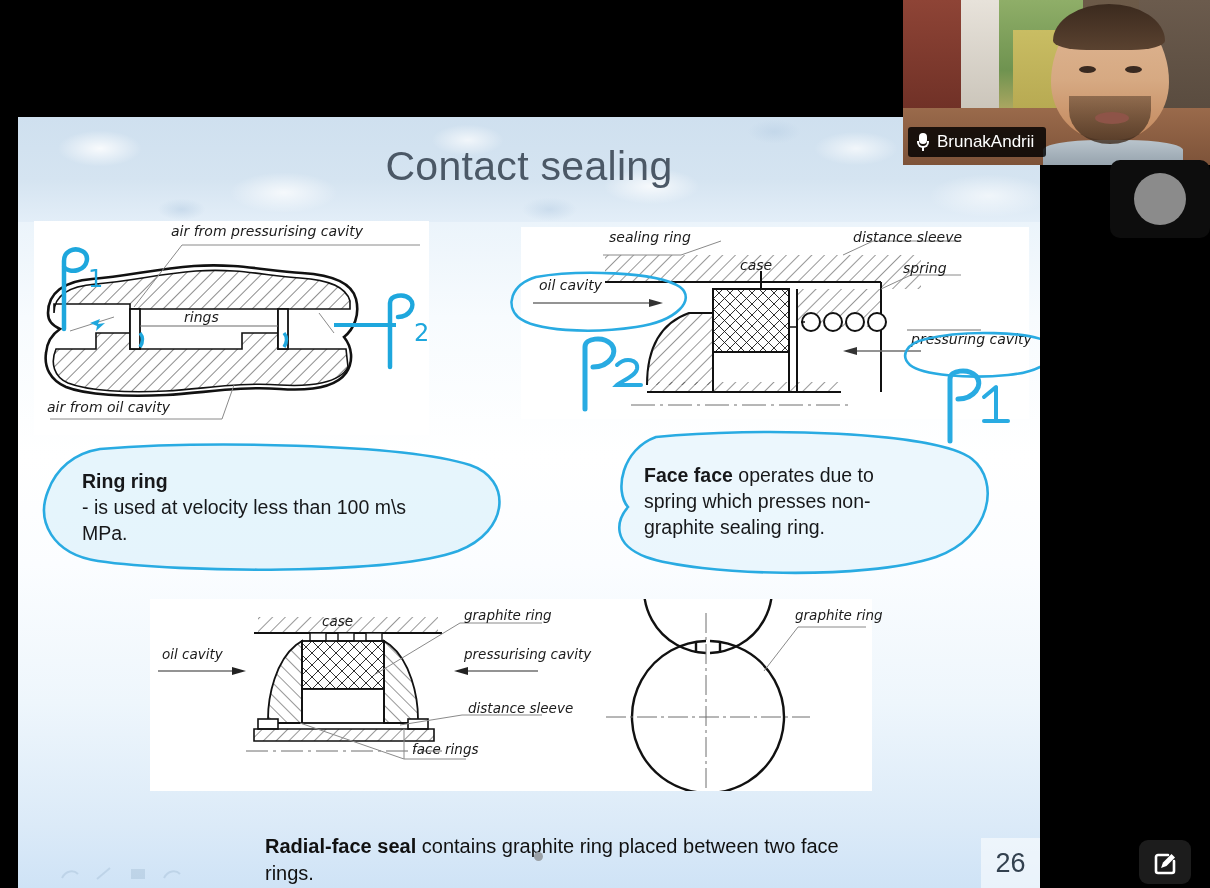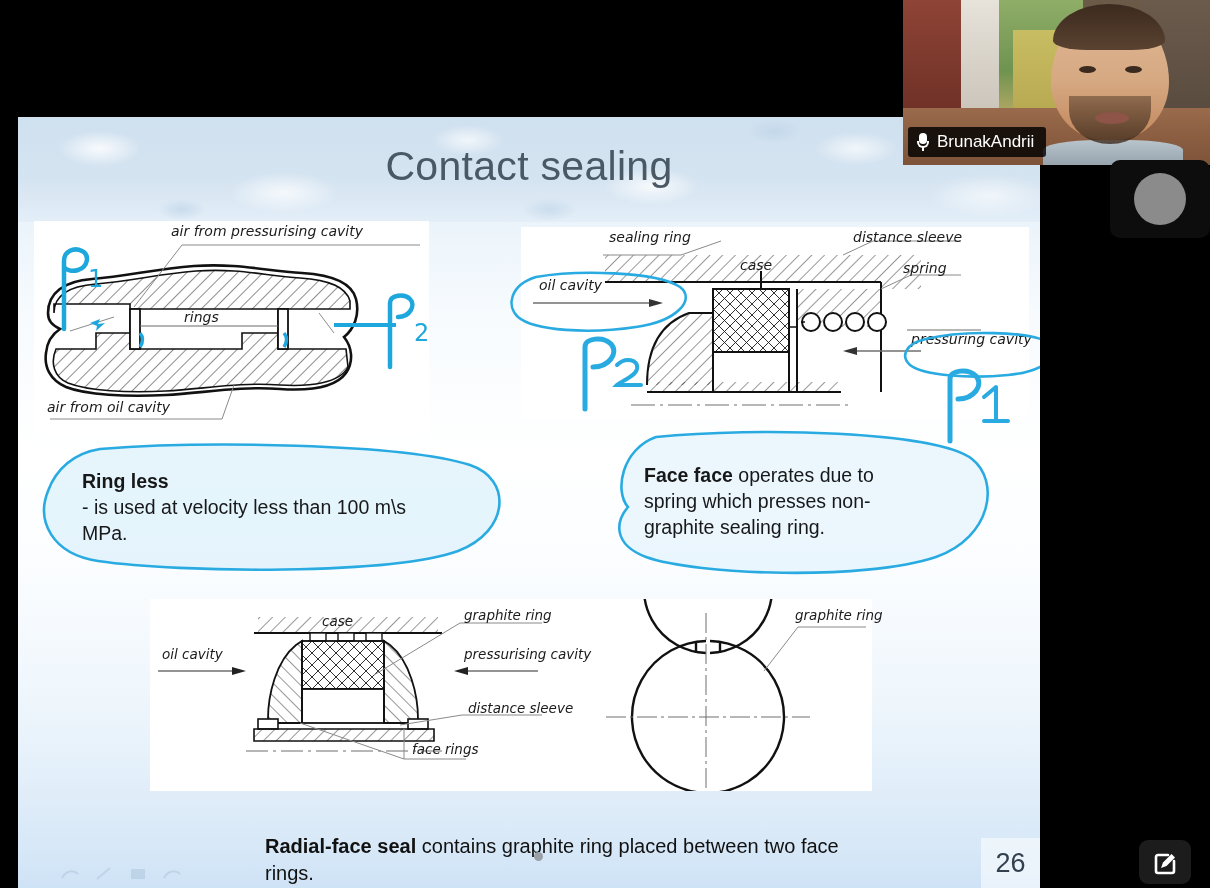--- a/index.html
+++ b/index.html
@@ -270,21 +270,21 @@
         <path d="M46,30 L58,20 L58,54" stroke="#29abe2" stroke-width="4" fill="none" stroke-linecap="round" stroke-linejoin="round"></path>
         <line x1="46" y1="54" x2="70" y2="54" stroke="#29abe2" stroke-width="4" stroke-linecap="round"></line>
       </svg>
     </div>
 
     <div class="callout" style="left:22px; top:326px; width:470px; height:130px; padding:16px 40px 16px 42px;">
       <svg class="hand" style="left:0; top:0;" width="470" height="130" viewBox="0 0 470 130">
         <path d="M60,6 C160,-2 360,0 430,22 C472,36 470,88 418,108 C350,132 140,130 58,118
                  C12,111 -4,78 8,48 C16,26 34,10 60,6 Z" fill="#d9f0fb" fill-opacity=".65" stroke="#29abe2" stroke-width="2.6"></path>
       </svg>
-      <div class="txt" style="font-weight:bold;">Ring less</div>
+      <div class="txt" style="font-weight:bold;">Ring ring</div>
       <div class="txt">- is used at velocity less than 100 m\s</div>
       <div class="txt">MPa.</div>
     </div>
 
     <div class="callout" style="left:588px; top:312px; width:390px; height:146px; padding:14px 44px 14px 38px;">
       <svg class="hand" style="left:0; top:0;" width="390" height="146" viewBox="0 0 390 146">
         <path d="M50,8 C150,-2 330,2 366,30 C394,52 386,108 330,128 C258,152 90,146 40,128
                  C6,115 10,92 22,78 C8,62 16,20 50,8 Z" fill="#dff2fc" fill-opacity=".6" stroke="#29abe2" stroke-width="2.6"></path>
       </svg>
       <div class="txt">

